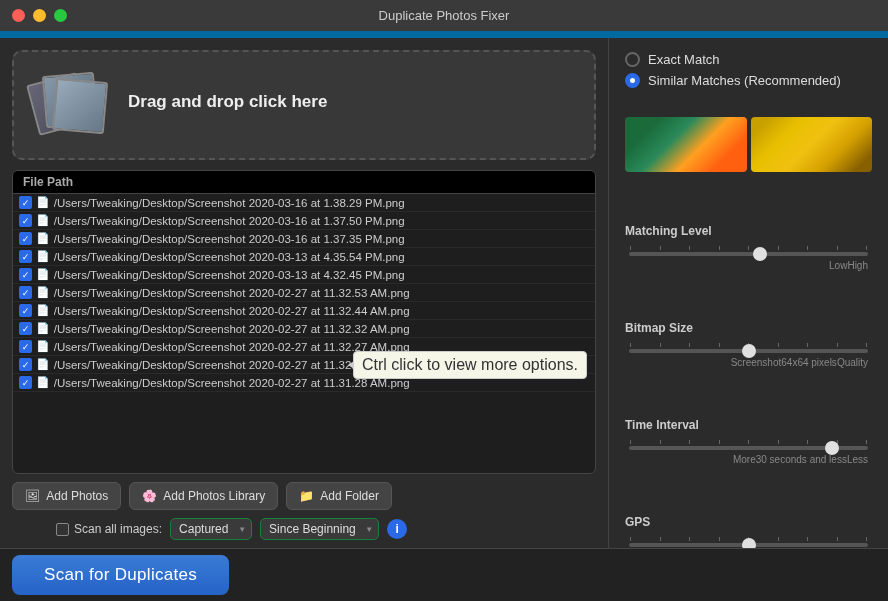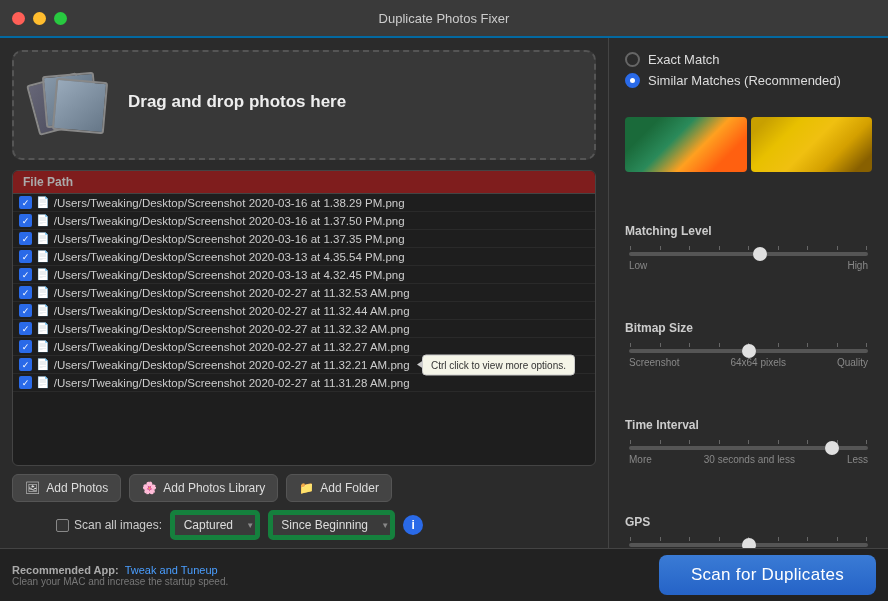--- a/index.html
+++ b/index.html
@@ -15,21 +15,21 @@
     }
 
     
     .titlebar {
       height: 38px;
       background: #3a3a3a;
       display: flex;
       align-items: center;
       justify-content: center;
       position: relative;
-      border-bottom: 2px solid #0369a1;
+      border-bottom: 7px solid #0369a1;
       flex-shrink: 0;
     }
     .titlebar-buttons {
       position: absolute;
       left: 12px;
       display: flex;
       gap: 8px;
     }
     .tb-btn {
       width: 13px;
@@ -128,21 +128,21 @@
       flex: 1;
       background: #1e1e1e;
       border: 1px solid #444;
       border-radius: 6px;
       overflow: hidden;
       display: flex;
       flex-direction: column;
       margin-bottom: 8px;
     }
     .file-list-header {
-      background: #7f1d1d;
+      background: #000000;
       padding: 4px 10px;
       font-size: 12px;
       color: #aaa;
       font-weight: 600;
       border-bottom: 1px solid #444;
     }
     .file-list {
       overflow-y: auto;
       flex: 1;
     }
@@ -182,26 +182,26 @@
     .file-name {
       flex: 1;
       white-space: nowrap;
       overflow: hidden;
       text-overflow: ellipsis;
     }
 
     
     .tooltip {
       position: absolute;
-      right: 20px;
+      right: 8px;
       top: 50%;
       transform: translateY(-50%);
       background: #f5f5e8;
       color: #333;
-      font-size: 10px;
+      font-size: 16px;
       padding: 4px 8px;
       border-radius: 4px;
       border: 1px solid #ccc;
       white-space: nowrap;
       z-index: 10;
       pointer-events: none;
     }
     .tooltip::before {
       content: '';
       position: absolute;
@@ -251,29 +251,28 @@
     }
     .scan-checkbox {
       width: 13px;
       height: 13px;
       border: 1px solid #888;
       background: #333;
       border-radius: 2px;
     }
     .dropdown-select {
       background: #3a3a3a;
-      border: 5px solid #15803d;
+      border: 1px solid #15803d;
       border-radius: 5px;
       color: #ddd;
       font-size: 12px;
       padding: 3px 22px 3px 8px;
       appearance: none;
       cursor: pointer;
       position: relative;
-      text-align: right;
     }
     .dropdown-wrap {
       position: relative;
       display: inline-block;
     }
     .dropdown-wrap::after {
       content: '▼';
       font-size: 8px;
       color: #888;
       position: absolute;
@@ -426,21 +425,21 @@
       width: 14px;
       height: 14px;
       background: #e0e0e0;
       border-radius: 50%;
       position: absolute;
       top: -5px;
       transform: translateX(-50%);
     }
     .slider-labels {
       display: flex;
-      justify-content: space-between;
+      justify-content: flex-end;
       font-size: 10px;
       color: #888;
       margin-top: 2px;
     }
     .slider-ticks {
       display: flex;
       justify-content: space-between;
       padding: 0 1px;
       margin-bottom: 2px;
     }
@@ -468,21 +467,21 @@
 
     <div class="drop-zone">
       <div class="drop-icon">
         <div class="photo-stack">
           <div class="photo-card"></div>
           <div class="photo-card"></div>
           <div class="photo-card"></div>
         </div>
       </div>
       <div class="drop-text">
-        <h2>Drag and drop photos here</h2>
+        <h2>Drag and drop click here</h2>
       </div>
     </div>
 
     <div class="file-list-container">
       <div class="file-list-header">File Path</div>
       <div class="file-list" id="file-list">
           <div class="file-item">
       <div class="file-check"></div>
       <span class="file-icon">📄</span>
       <span class="file-name">/Users/Tweaking/Desktop/Screenshot 2020-03-16 at 1.38.29 PM.png</span>
@@ -699,21 +698,14 @@
           <span>More</span>
         </div>
       </div>
     </div>
 
   </div>
 
 </div>
 
 <div class="bottom-bar">
-  <div>
-    <div class="recommended">
-      <span>Recommended App:</span>
-      &nbsp;<a href="#">Tweak and Tuneup</a>
-    </div>
-    <div class="recommended-sub">Clean your MAC and increase the startup speed.</div>
-  </div>
   <button class="scan-btn">Scan for Duplicates</button>
 </div>
 
 </body></html>

